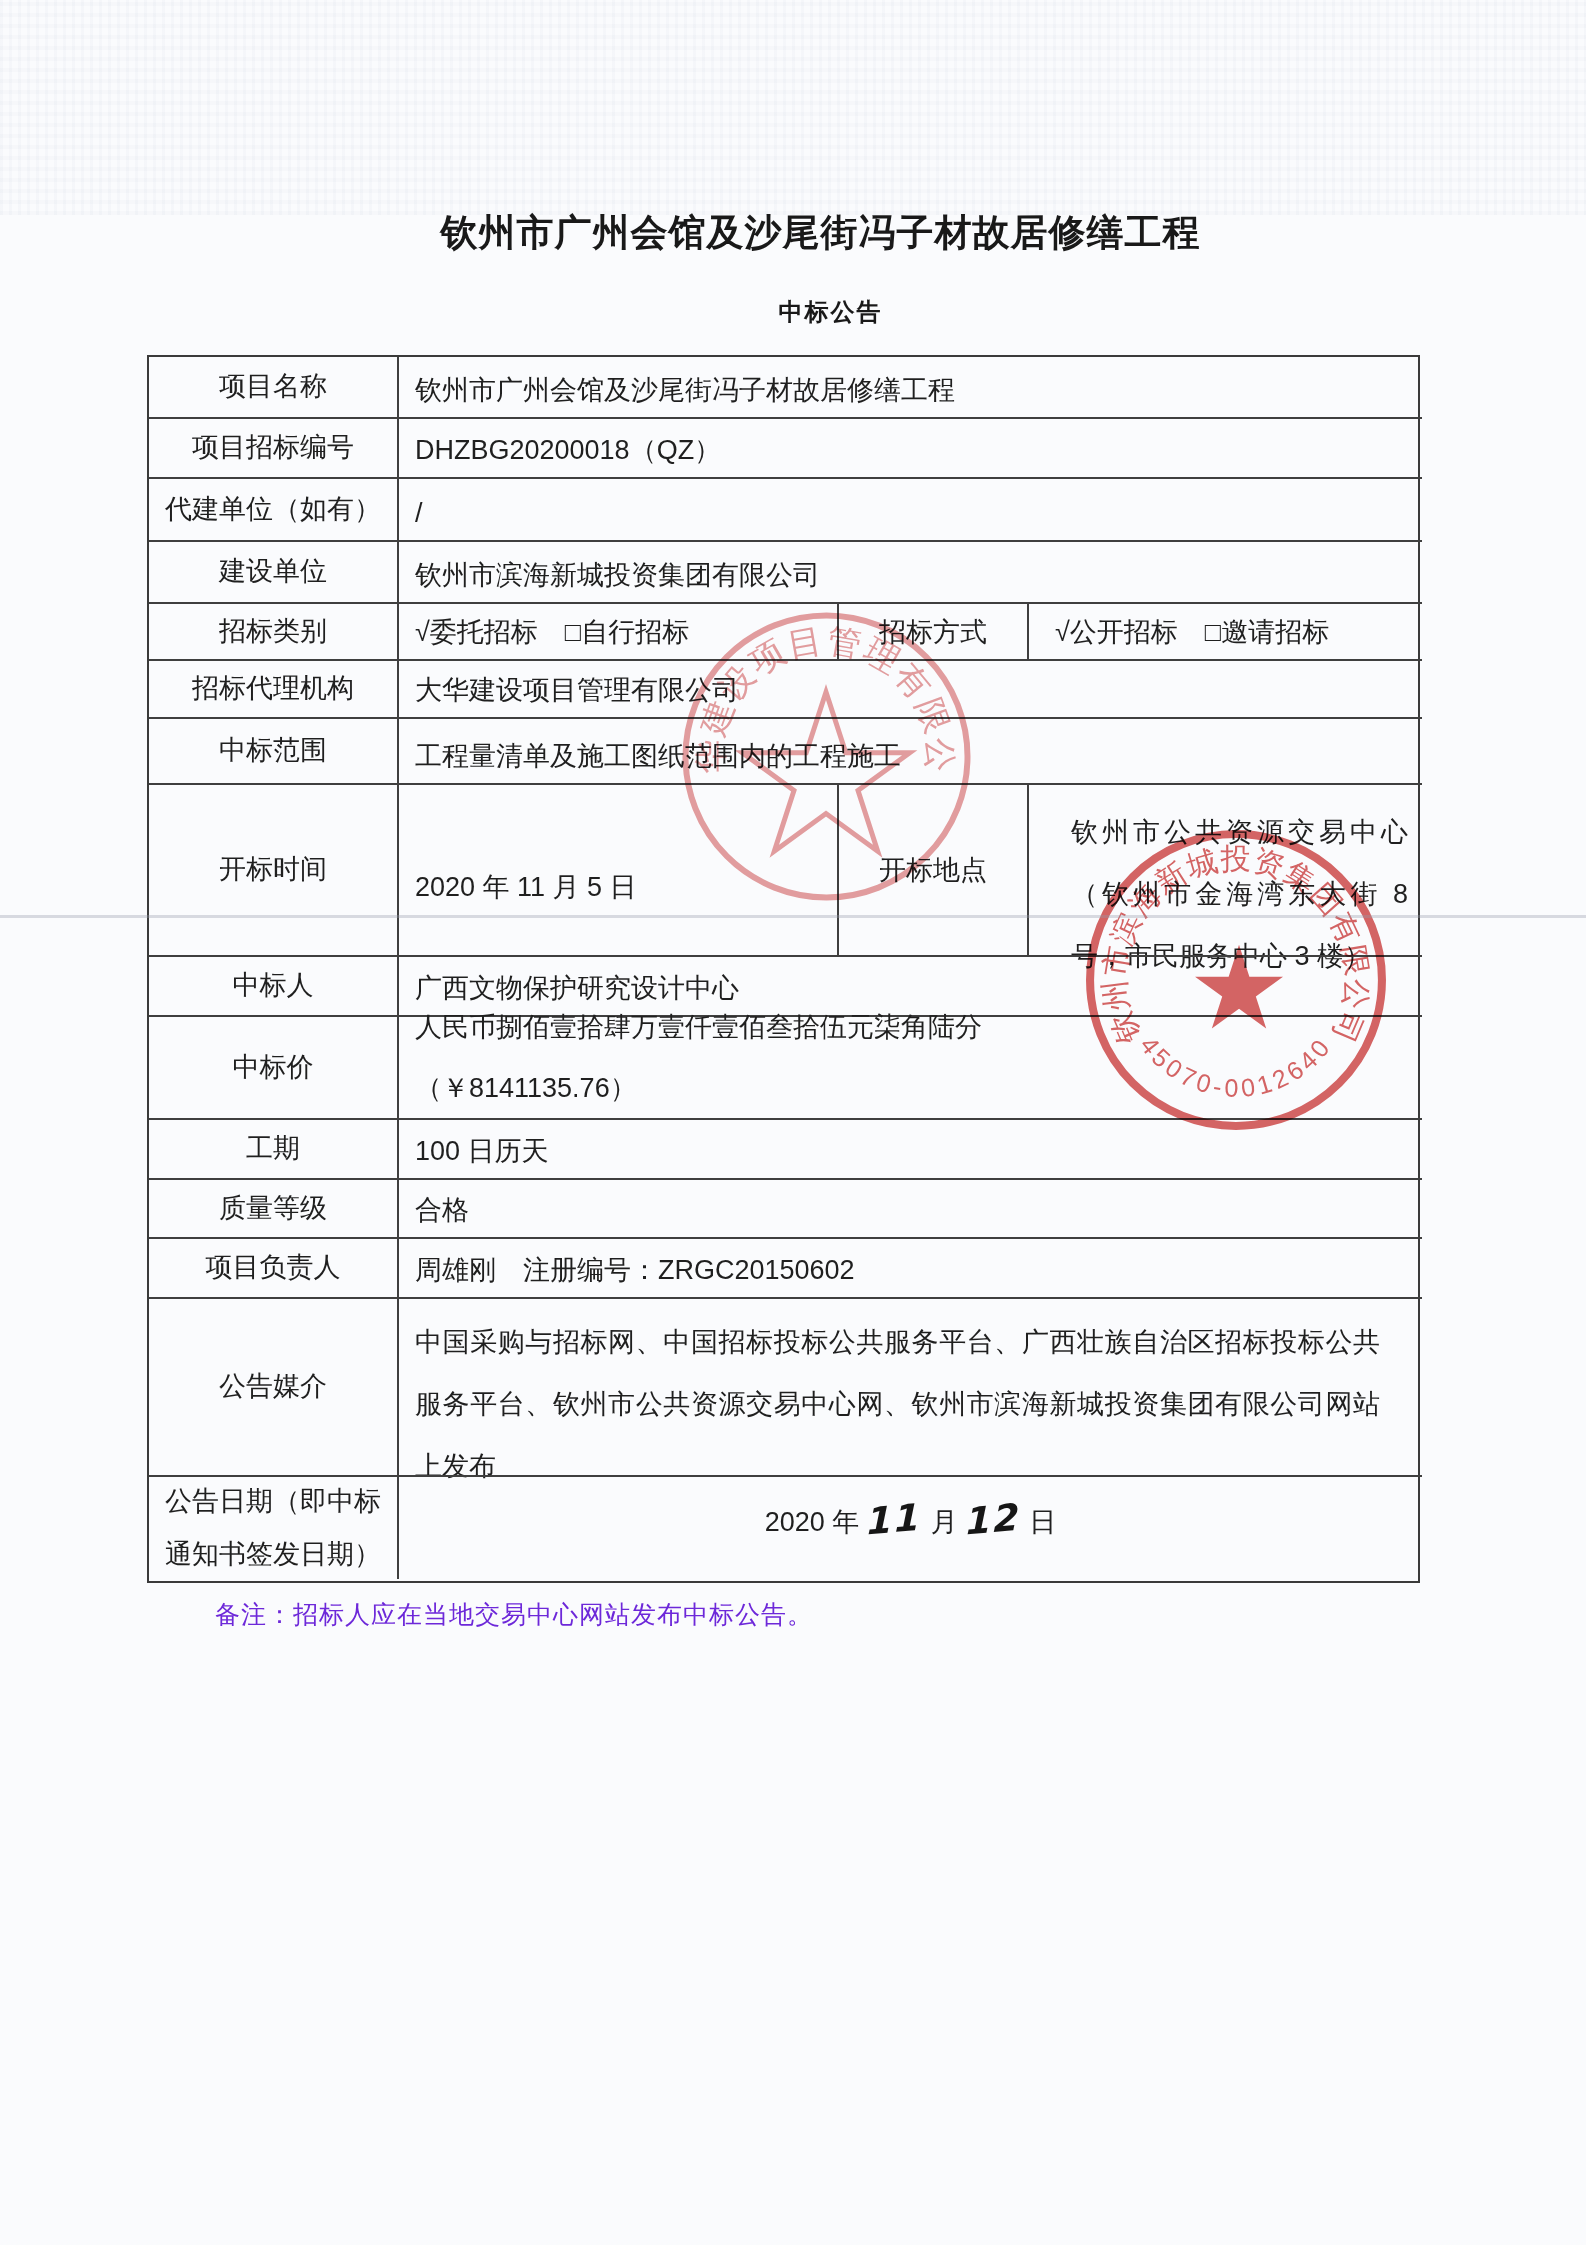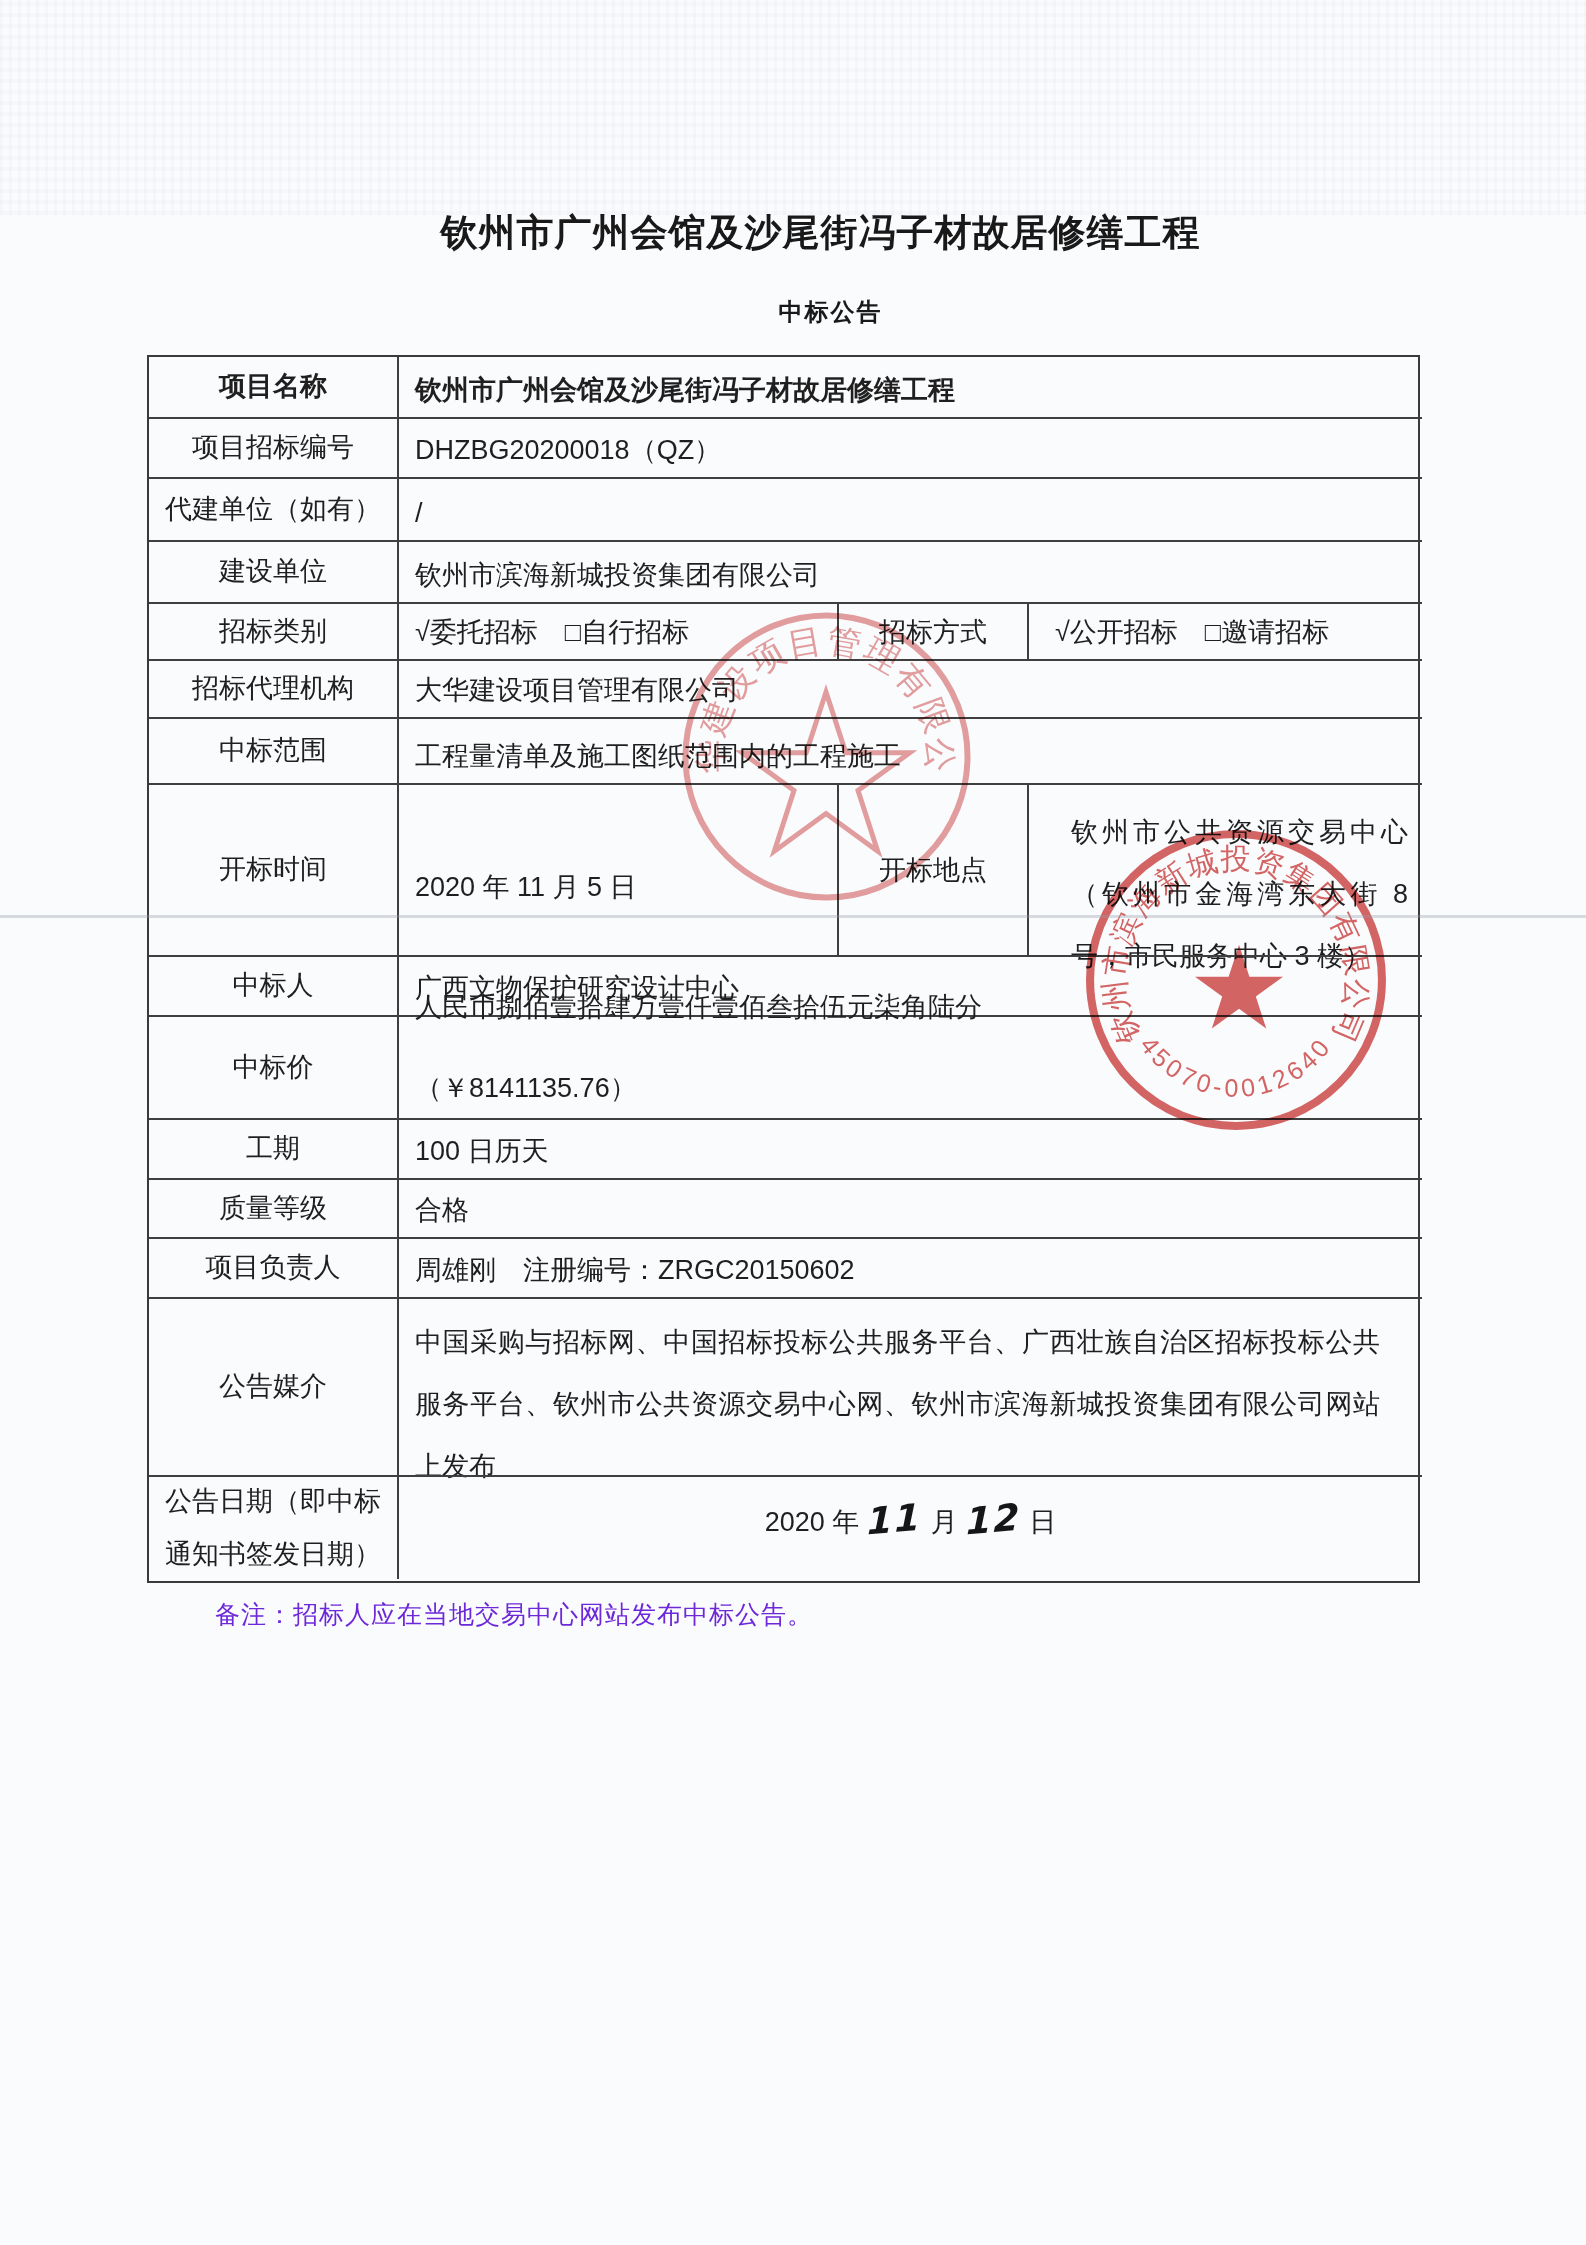--- a/index.html
+++ b/index.html
@@ -36,21 +36,21 @@
   }
   .award-table{
     position:absolute;left:147px;top:355px;width:1273px;height:1228px;
     box-sizing:border-box;
     border:2px solid #3a3a3a;
     display:grid;
     grid-template-rows:60px 60px 63px 62px 57px 58px 66px 172px 60px 103px 60px 59px 60px 178px 104px;
     font-size:27px;
   }
   .trow{display:flex;box-sizing:border-box;border-top:2px solid #3f3f3f;}
-  .trow:first-child{border-top:none;font-weight:bold;}
+  .trow:first-child{border-top:none;}
   .tcell{box-sizing:border-box;display:flex;}
   .label-cell{
     width:250px;flex:0 0 250px;
     border-right:2px solid #3f3f3f;
     align-items:center;justify-content:center;
     text-align:center;padding:2px 8px;line-height:1.9;
   }
   .value-cell{
     flex:1 1 auto;
     align-items:flex-end;
@@ -67,21 +67,21 @@
   }
   .cell-top{align-items:flex-start;}
   .open-time-cell{align-items:flex-end;padding-bottom:50px;}
   .open-place-text{
     display:block;
     padding:16px 14px 0 16px;
     line-height:62px;
     text-align:justify;
     text-justify:inter-ideograph;
   }
-  .price-cell{flex-direction:column;justify-content:flex-end;align-items:flex-start;padding-bottom:14px;gap:20px;}
+  .price-cell{flex-direction:column;justify-content:flex-end;align-items:flex-start;padding-bottom:14px;}
   .price-line1{display:block;line-height:1.2;margin-bottom:28px;}
   .price-line2{display:block;line-height:1.2;}
   .media-cell{align-items:flex-start;padding:0;}
   .media-text{
     display:block;max-width:965px;
     padding:12px 0 0 16px;
     line-height:62px;
     text-align:justify;
     text-justify:inter-ideograph;
   }

